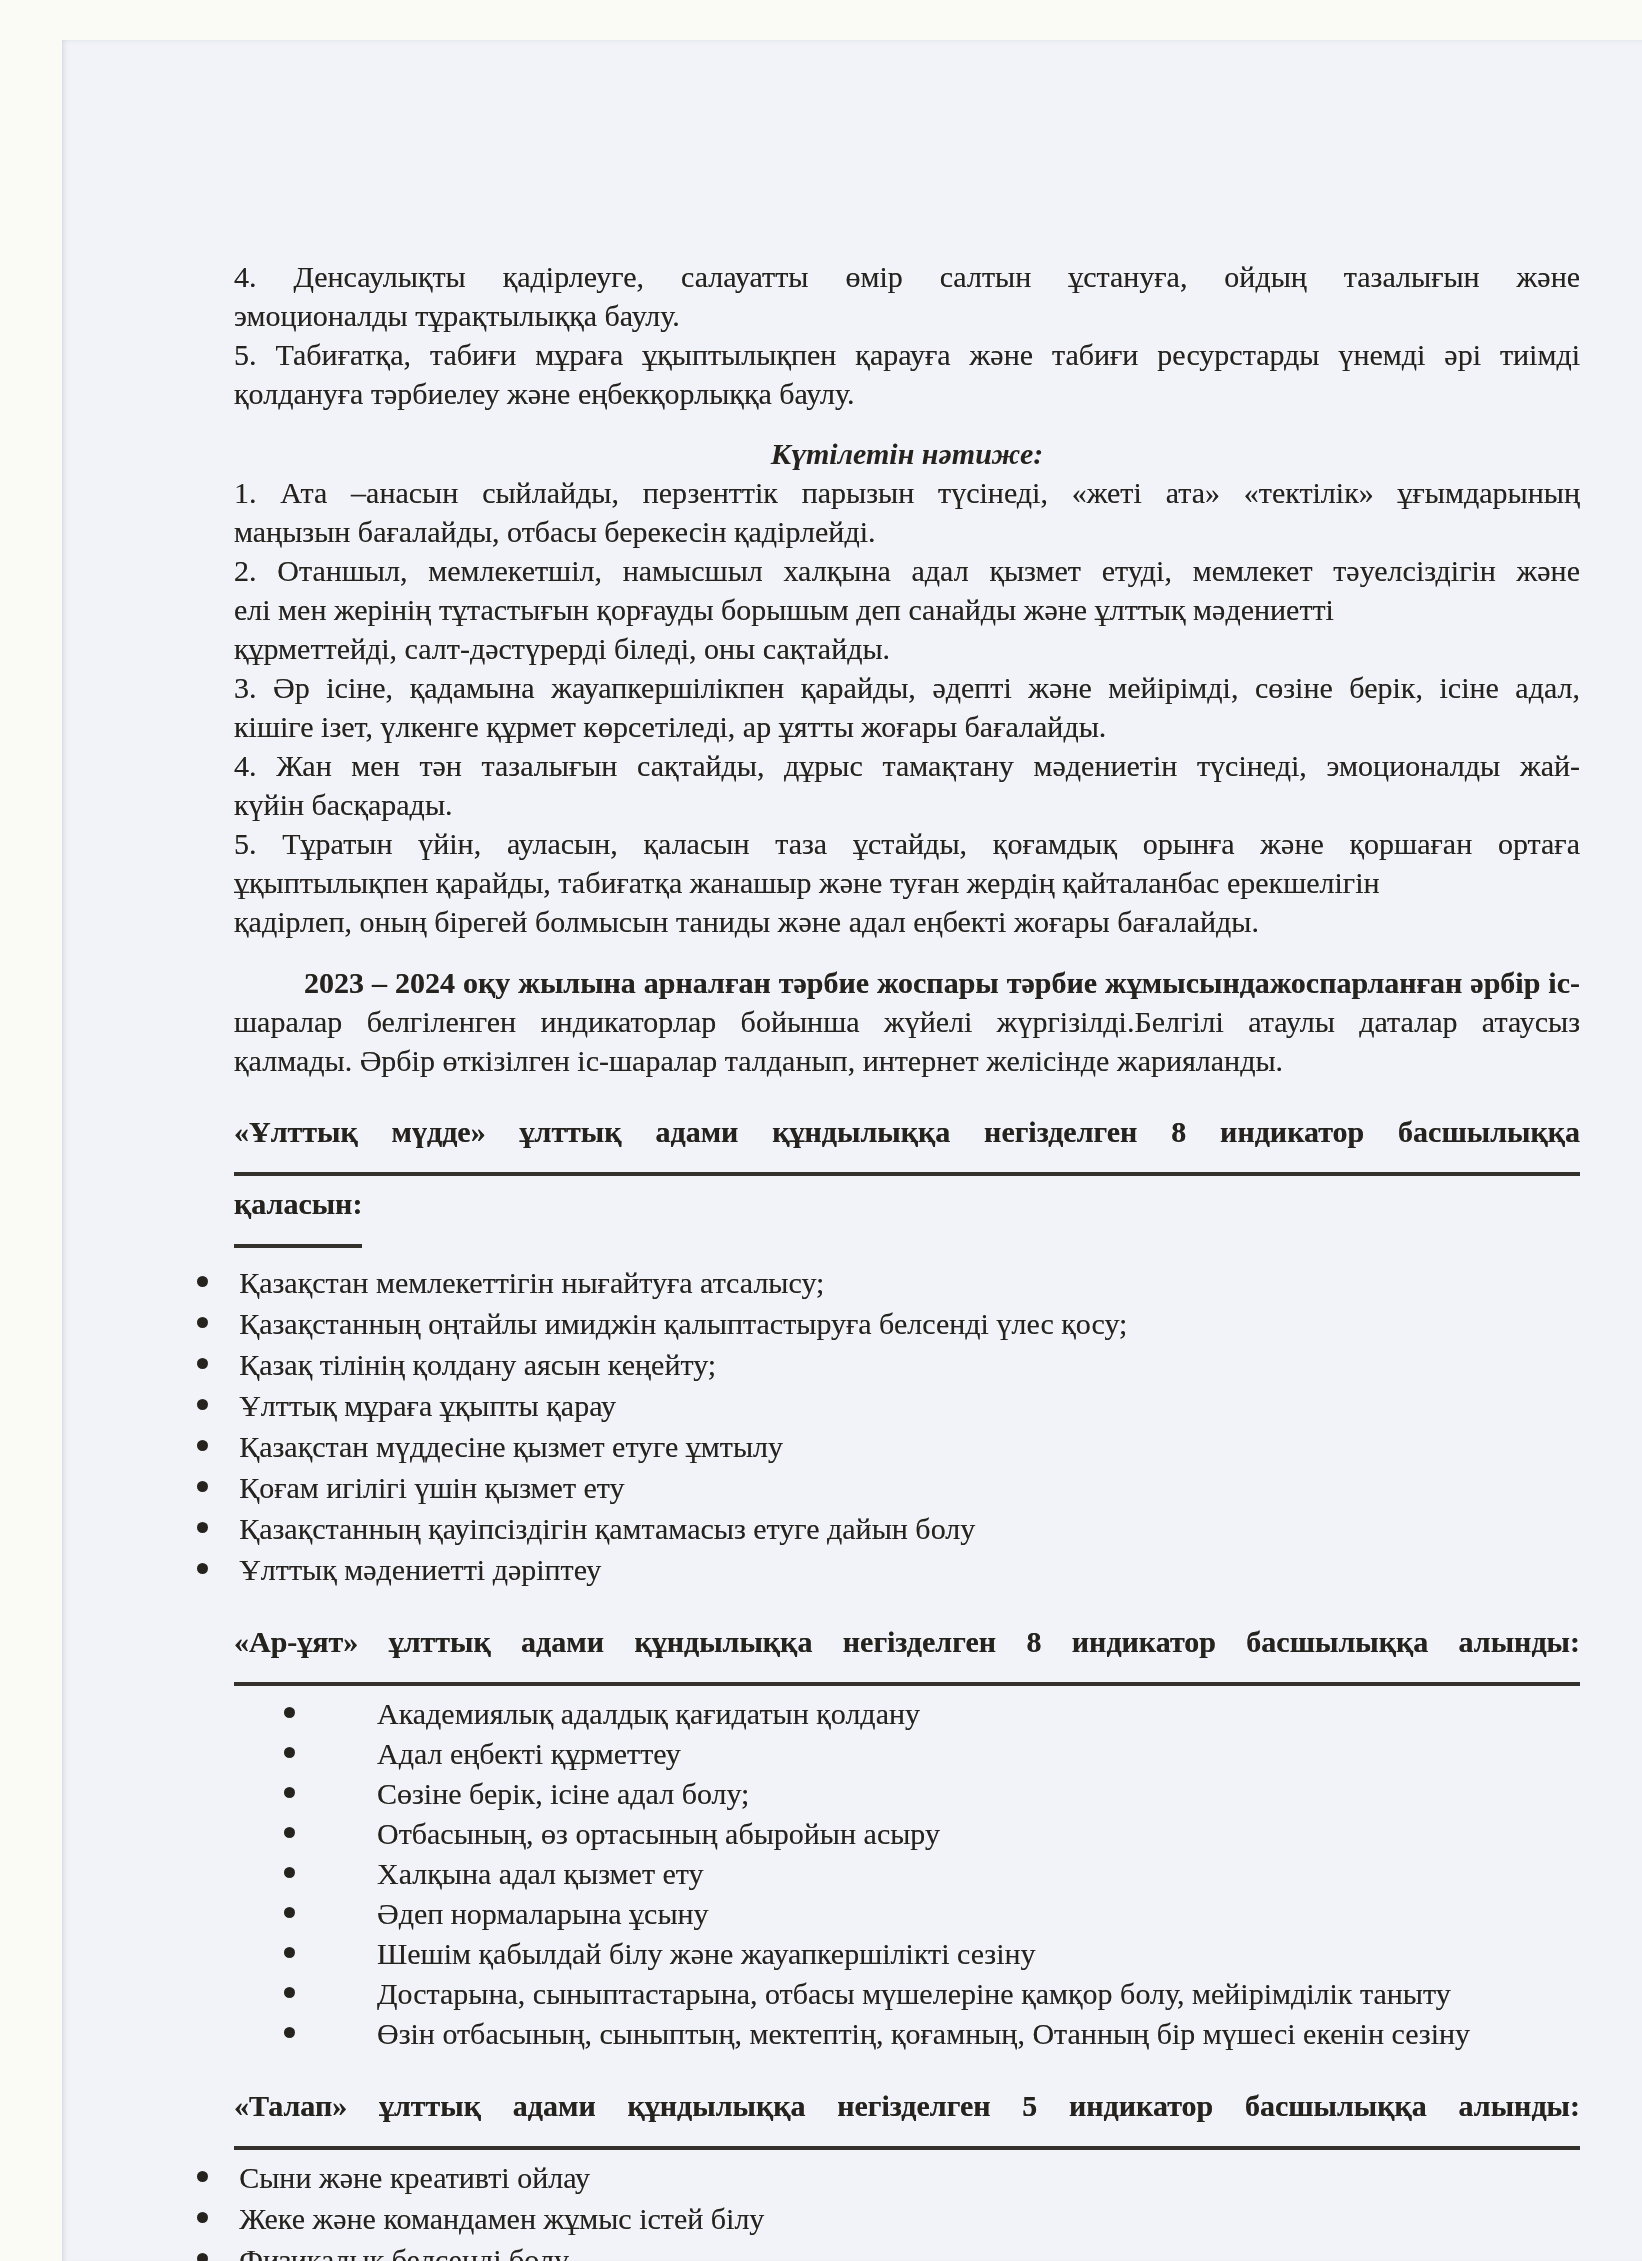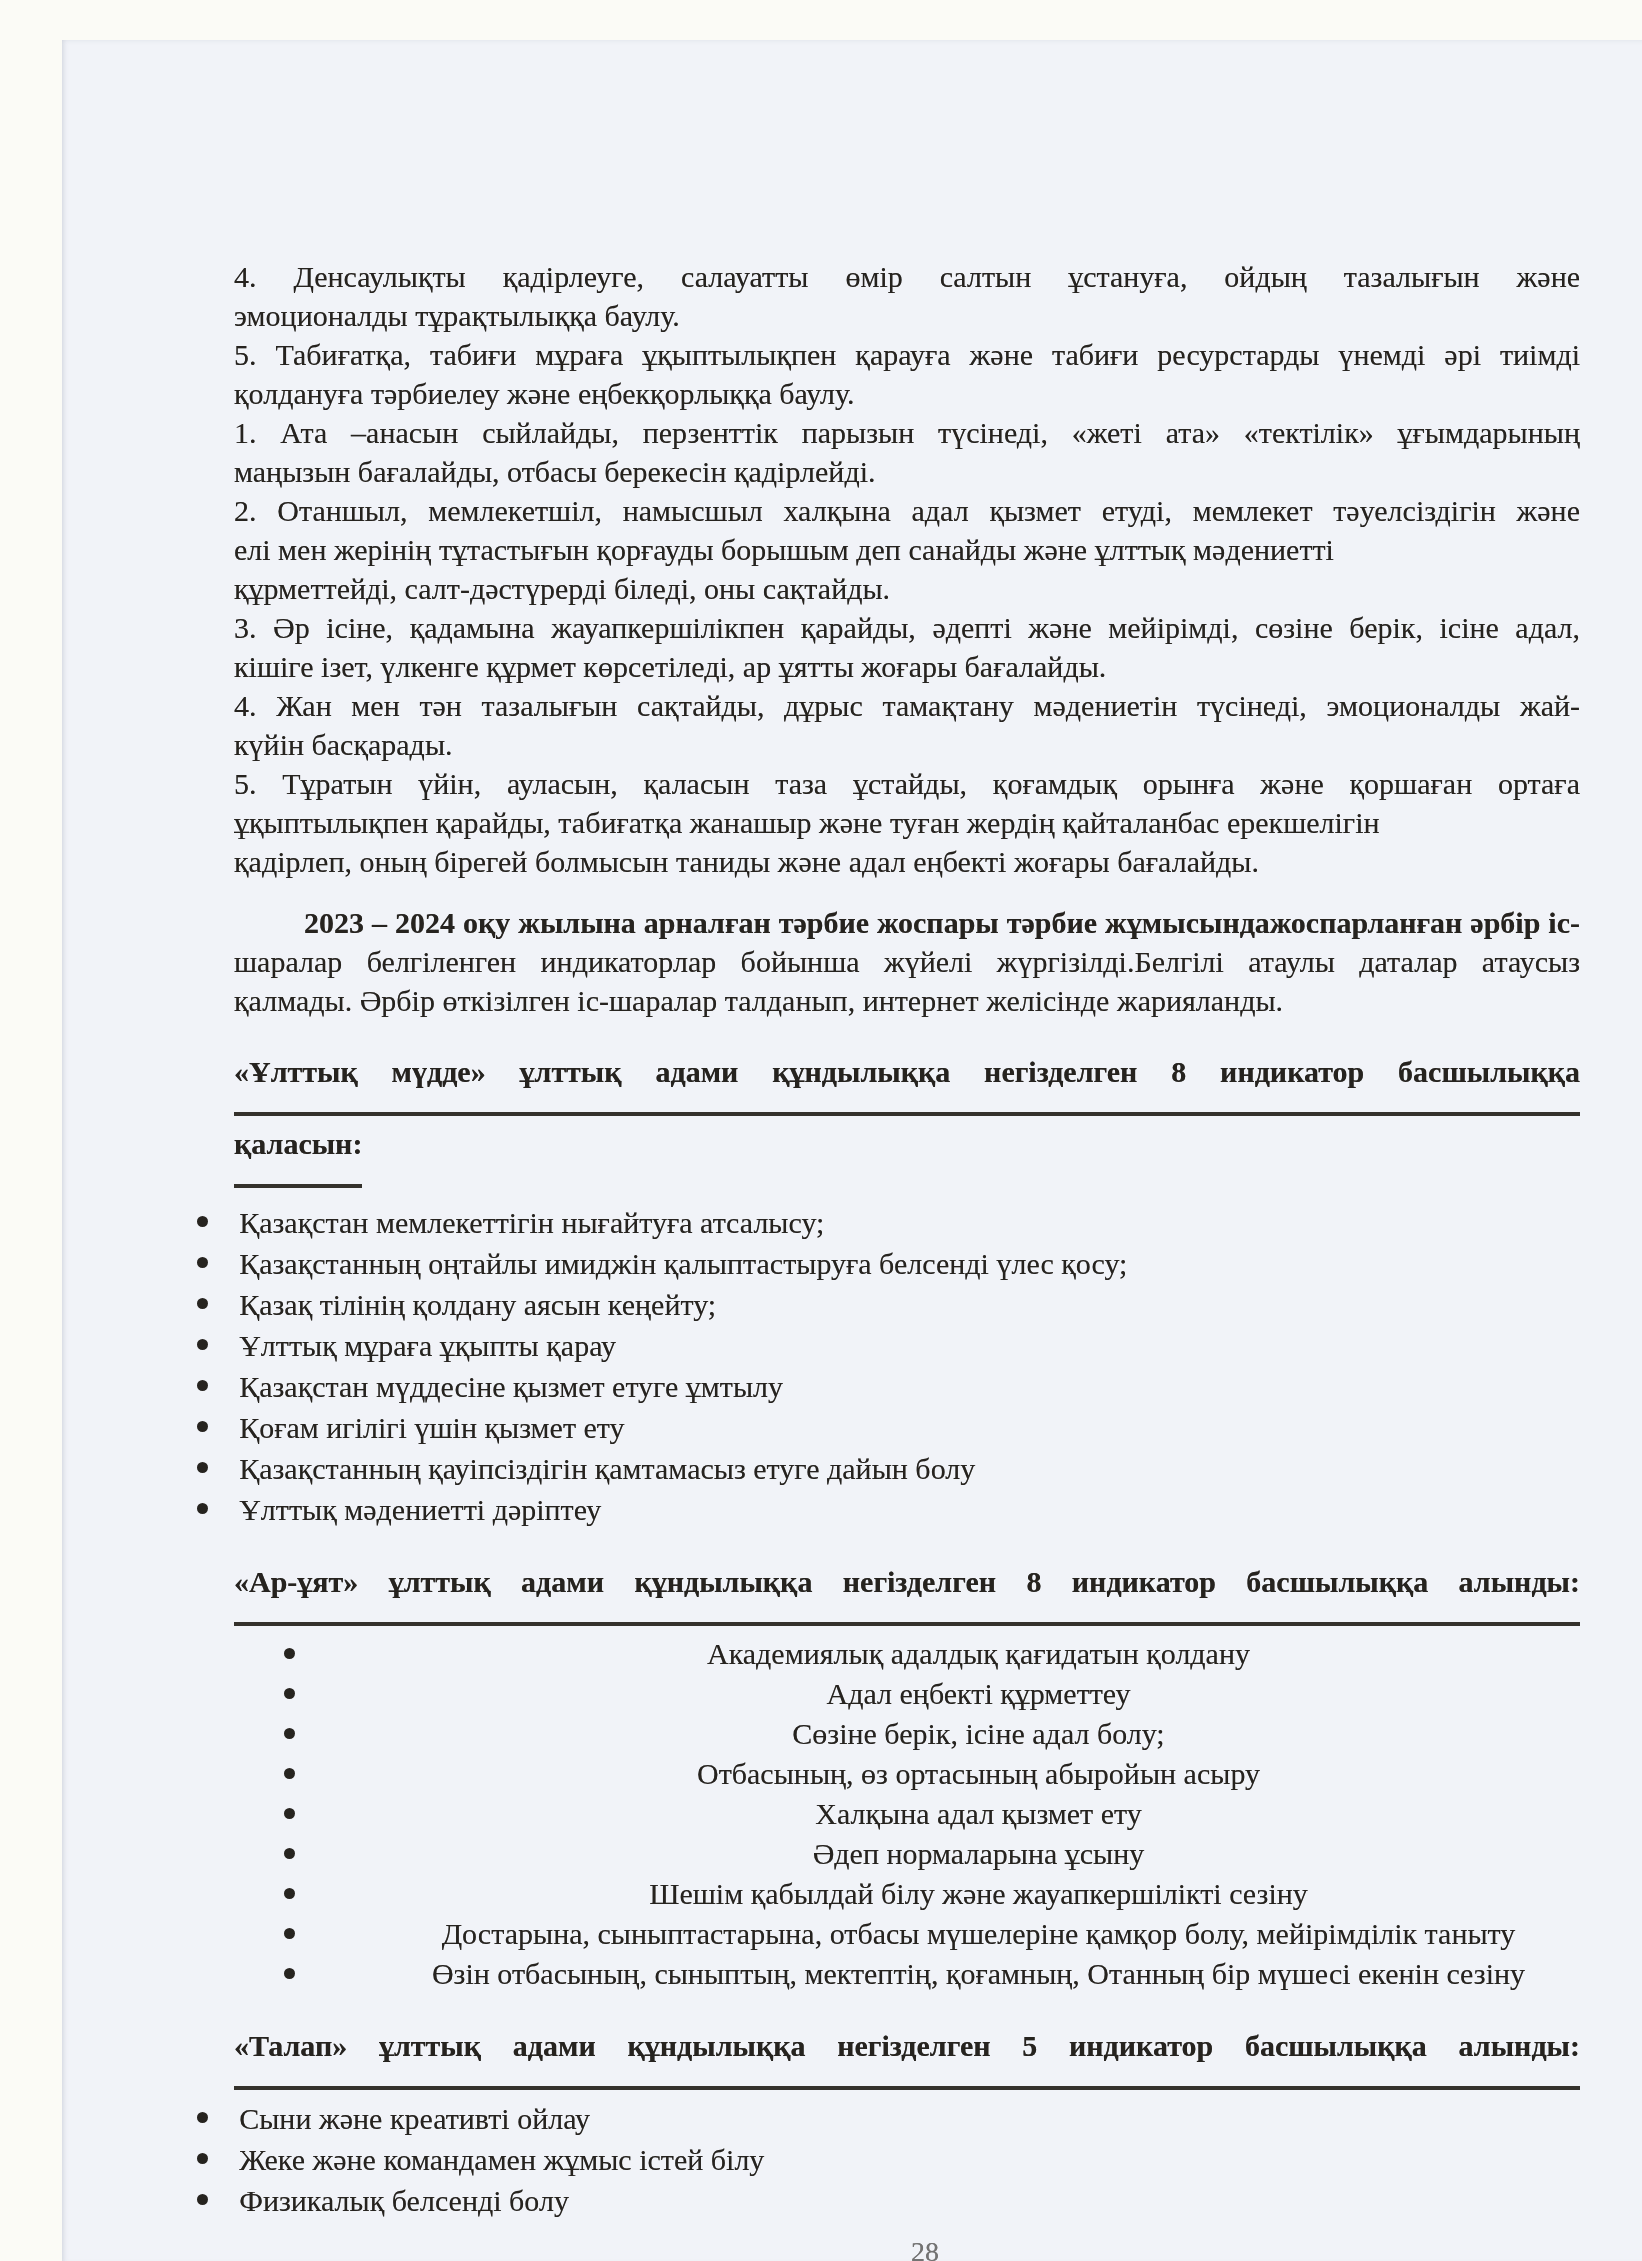--- a/index.html
+++ b/index.html
@@ -39,21 +39,21 @@
     border-bottom:4.5px solid #34312c;
     padding-bottom:19px;margin-bottom:6.4px;
     text-shadow:0 0 0.6px rgba(30,28,25,.6);
   }
   .hln.j{text-align:justify;text-align-last:justify;}
   .hln.fit{display:inline-block;border-bottom:4.5px solid #34312c;}
   .list{margin-top:7.7px;}
   .li{position:relative;font-size:30px;text-shadow:0 0 0.6px rgba(45,42,38,.5);}
   .list-a .li{padding-left:5.2px;line-height:41px;}
   .list-a .dot{position:absolute;left:-37px;top:14px;width:11px;height:11px;border-radius:50%;background:#26231f;}
-  .list-b .li{padding-left:143px;line-height:40px;text-align:center;}
+  .list-b .li{padding-left:143px;line-height:40px;}
   .list-b .dot{position:absolute;left:50px;top:13.5px;width:11px;height:11px;border-radius:50%;background:#26231f;}
   .pagenum{
     text-align:center;padding-left:36px;margin-top:15.5px;
     font-size:28px;color:#737373;text-shadow:0 0 0.6px rgba(45,42,38,.5);
   }
 </style>
 </head>
 <body>
 
 <div id="page">
@@ -61,20 +61,21 @@
     <div>
         <div class="para">
           <div class="ln j">4. Денсаулықты қадірлеуге, салауатты өмір салтын ұстануға, ойдың тазалығын және</div>
           <div class="ln">эмоционалды тұрақтылыққа баулу.</div>
         </div>
         <div class="para">
           <div class="ln j">5. Табиғатқа, табиғи мұраға ұқыптылықпен қарауға және табиғи ресурстарды үнемді әрі тиімді</div>
           <div class="ln">қолдануға тәрбиелеу және еңбекқорлыққа баулу.</div>
         </div>
       </div>
+    <div class="title">Күтілетін нәтиже:</div>
     <div>
         <div class="para">
           <div class="ln j">1. Ата –анасын сыйлайды, перзенттік парызын түсінеді, «жеті ата» «тектілік» ұғымдарының</div>
           <div class="ln">маңызын бағалайды, отбасы берекесін қадірлейді.</div>
         </div>
         <div class="para">
           <div class="ln j">2. Отаншыл, мемлекетшіл, намысшыл халқына адал қызмет етуді, мемлекет тәуелсіздігін және</div>
           <div class="ln">елі мен жерінің тұтастығын қорғауды борышым деп санайды және ұлттық мәдениетті</div>
           <div class="ln">құрметтейді, салт-дәстүрерді біледі, оны сақтайды.</div>
         </div>

